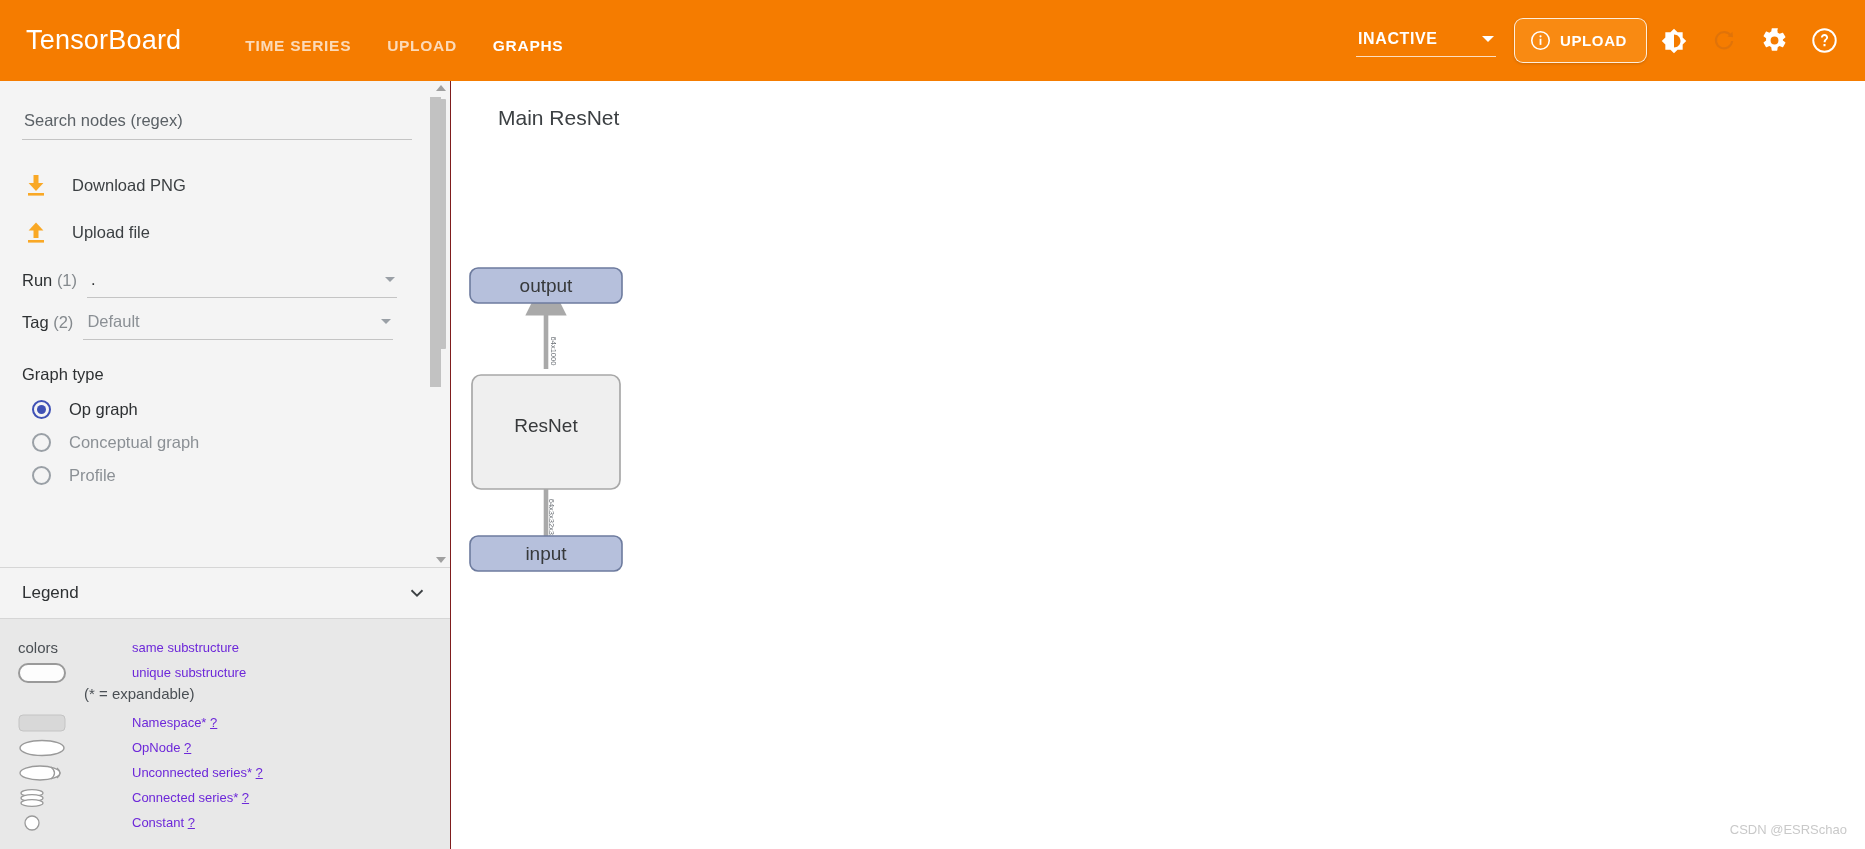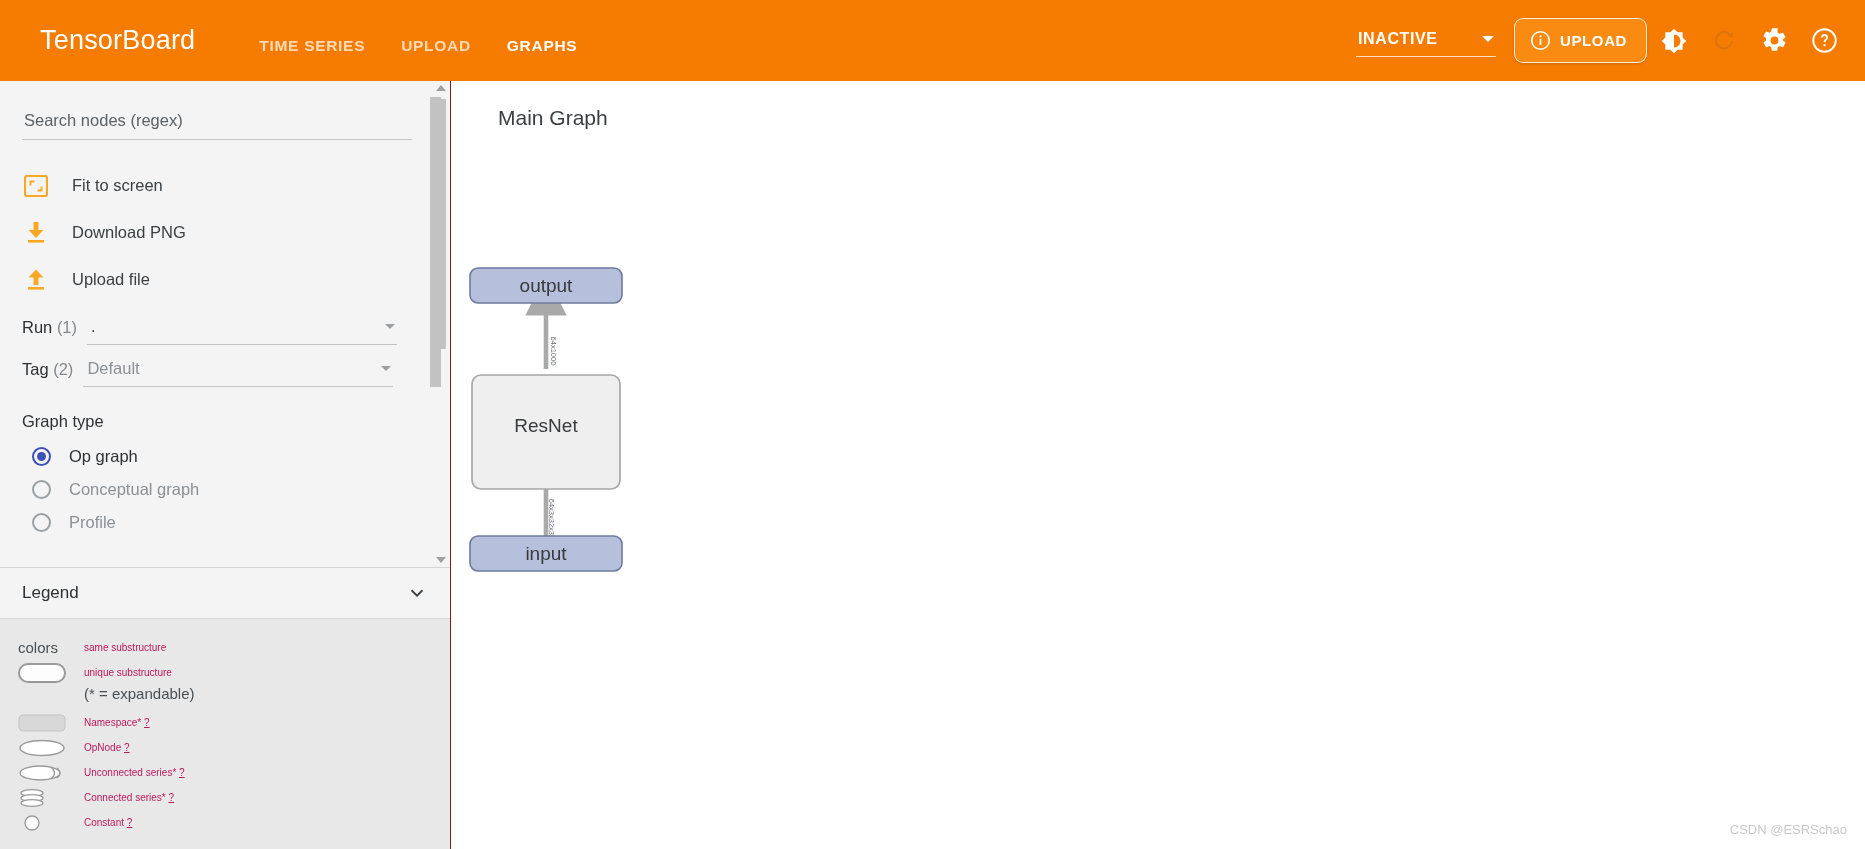--- a/index.html
+++ b/index.html
@@ -13,21 +13,21 @@
 
   
   .header {
     position: absolute; top: 0; left: 0;
     width: 1865px; height: 81px;
     background: #F57C00;
     display: flex; align-items: center;
   }
   .brand {
     color: #fff; font-size: 27px; font-weight: 500;
-    margin-left: 40px; letter-spacing: .2px;
+    margin-left: 26px; letter-spacing: .2px;
     white-space: nowrap;
   }
   .nav { display: flex; align-items: stretch; height: 81px; margin-left: 46px; }
   .nav-tab {
     display: flex; align-items: center; justify-content: center;
     padding: 0 18px; height: 91px;
     color: rgba(255,255,255,.72);
     font-size: 15.5px; font-weight: 600; letter-spacing: .7px;
     cursor: pointer; position: relative;
   }
@@ -156,21 +156,21 @@
   
   .legend-header {
     height: 52px; border-top: 1px solid #d6d6d6; border-bottom: 1px solid #d6d6d6;
     display: flex; align-items: center; justify-content: space-between;
     padding: 0 22px; background: #f4f4f4; cursor: pointer;
   }
   .legend-title { font-size: 17px; color: #2e3133; }
   .legend-body { background: #e8e8e8; flex: 1; padding: 16px 0 0 0; overflow: hidden; }
   .legend-row { display: flex; align-items: center; min-height: 25px; padding: 0 0 0 18px; }
   .legend-swatch { width: 66px; flex: none; display: flex; align-items: center; }
-  .legend-text { font-size: 10px; color: #be185d; }
+  .legend-text { font-size: 13px; color: #6d28d9; margin-left: 48px; }
   .legend-text .q { text-decoration: underline; cursor: pointer; }
   .legend-sub { font-size: 15px; color: #4a4f54; padding-left: 84px; min-height: 25px; }
   .sw-colors { font-size: 15px; color: #4a4f54; }
 
   
   .graph-area {
     position: absolute; top: 81px; left: 452px;
     width: 1413px; height: 768px; background: #fff;
   }
   .graph-title {
@@ -250,29 +250,20 @@
       </div>
     </div>
   </div>
 
   <div class="sidebar">
 
     <div class="sidebar-top">
 
       <input class="search-field" type="text" placeholder="Search nodes (regex)" style="">
 
-      <div class="tool-row">
-        <span class="tool-icon">
-          <svg width="24" height="22" viewBox="0 0 24 22">
-            <rect x="1" y="1" width="22" height="20" rx="2" fill="none" stroke="#F9A825" stroke-width="2.2"></rect>
-            <path fill="#F9A825" d="M5.5 5.5h5v1.9H7.4v3.1H5.5zM18.5 16.5h-5v-1.9h3.1v-3.1h1.9z"></path>
-          </svg>
-        </span>
-        <span class="tool-label">Fit to screen</span>
-      </div>
 
       <div class="tool-row">
         <span class="tool-icon">
           <svg width="22" height="23" viewBox="0 0 22 23">
             <rect x="8.5" y="1" width="5" height="9" fill="#F9A825"></rect>
             <path fill="#F9A825" d="M11 17 3.6 9h14.8z"></path>
             <rect x="3" y="19" width="16" height="2.6" fill="#F9A825"></rect>
           </svg>
         </span>
         <span class="tool-label">Download PNG</span>
@@ -425,21 +416,21 @@
 
     </div>
   </div>
 
   <div class="graph-area">
 
     <div class="graph-scrollbar">
       <div class="gthumb"></div>
     </div>
 
-    <div class="graph-title">Main Graph</div>
+    <div class="graph-title">Main ResNet</div>
 
     <svg class="graph" width="1413" height="768">
       <defs>
         <marker id="arrowhead" markerWidth="9" markerHeight="9" refX="1" refY="4.5" orient="auto" markerUnits="strokeWidth">
           <path d="M0,0 L9,4.5 L0,9 z" fill="#a9a9a9"></path>
         </marker>
       </defs>
 
       <g>
         <line x1="94" y1="459" x2="94" y2="402" stroke="#a9a9a9" stroke-width="4.6" marker-end="url(#arrowhead)"></line>

